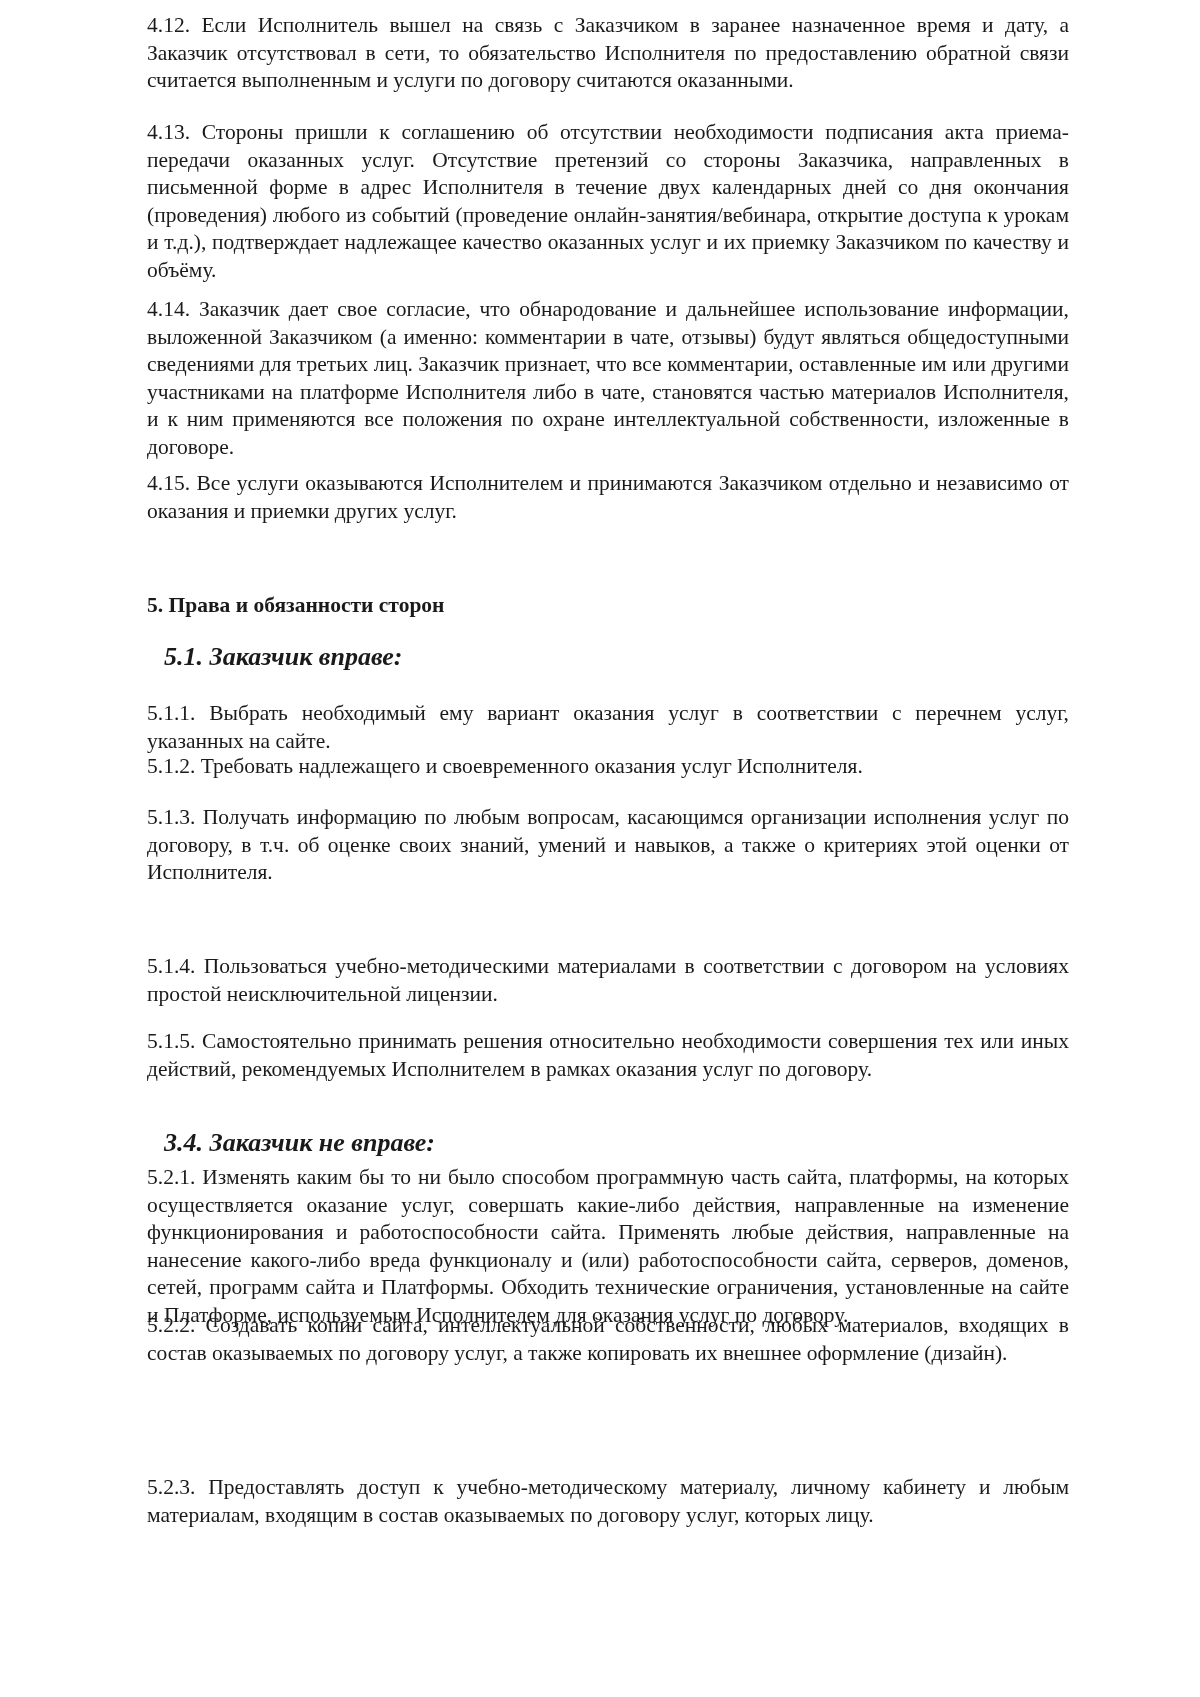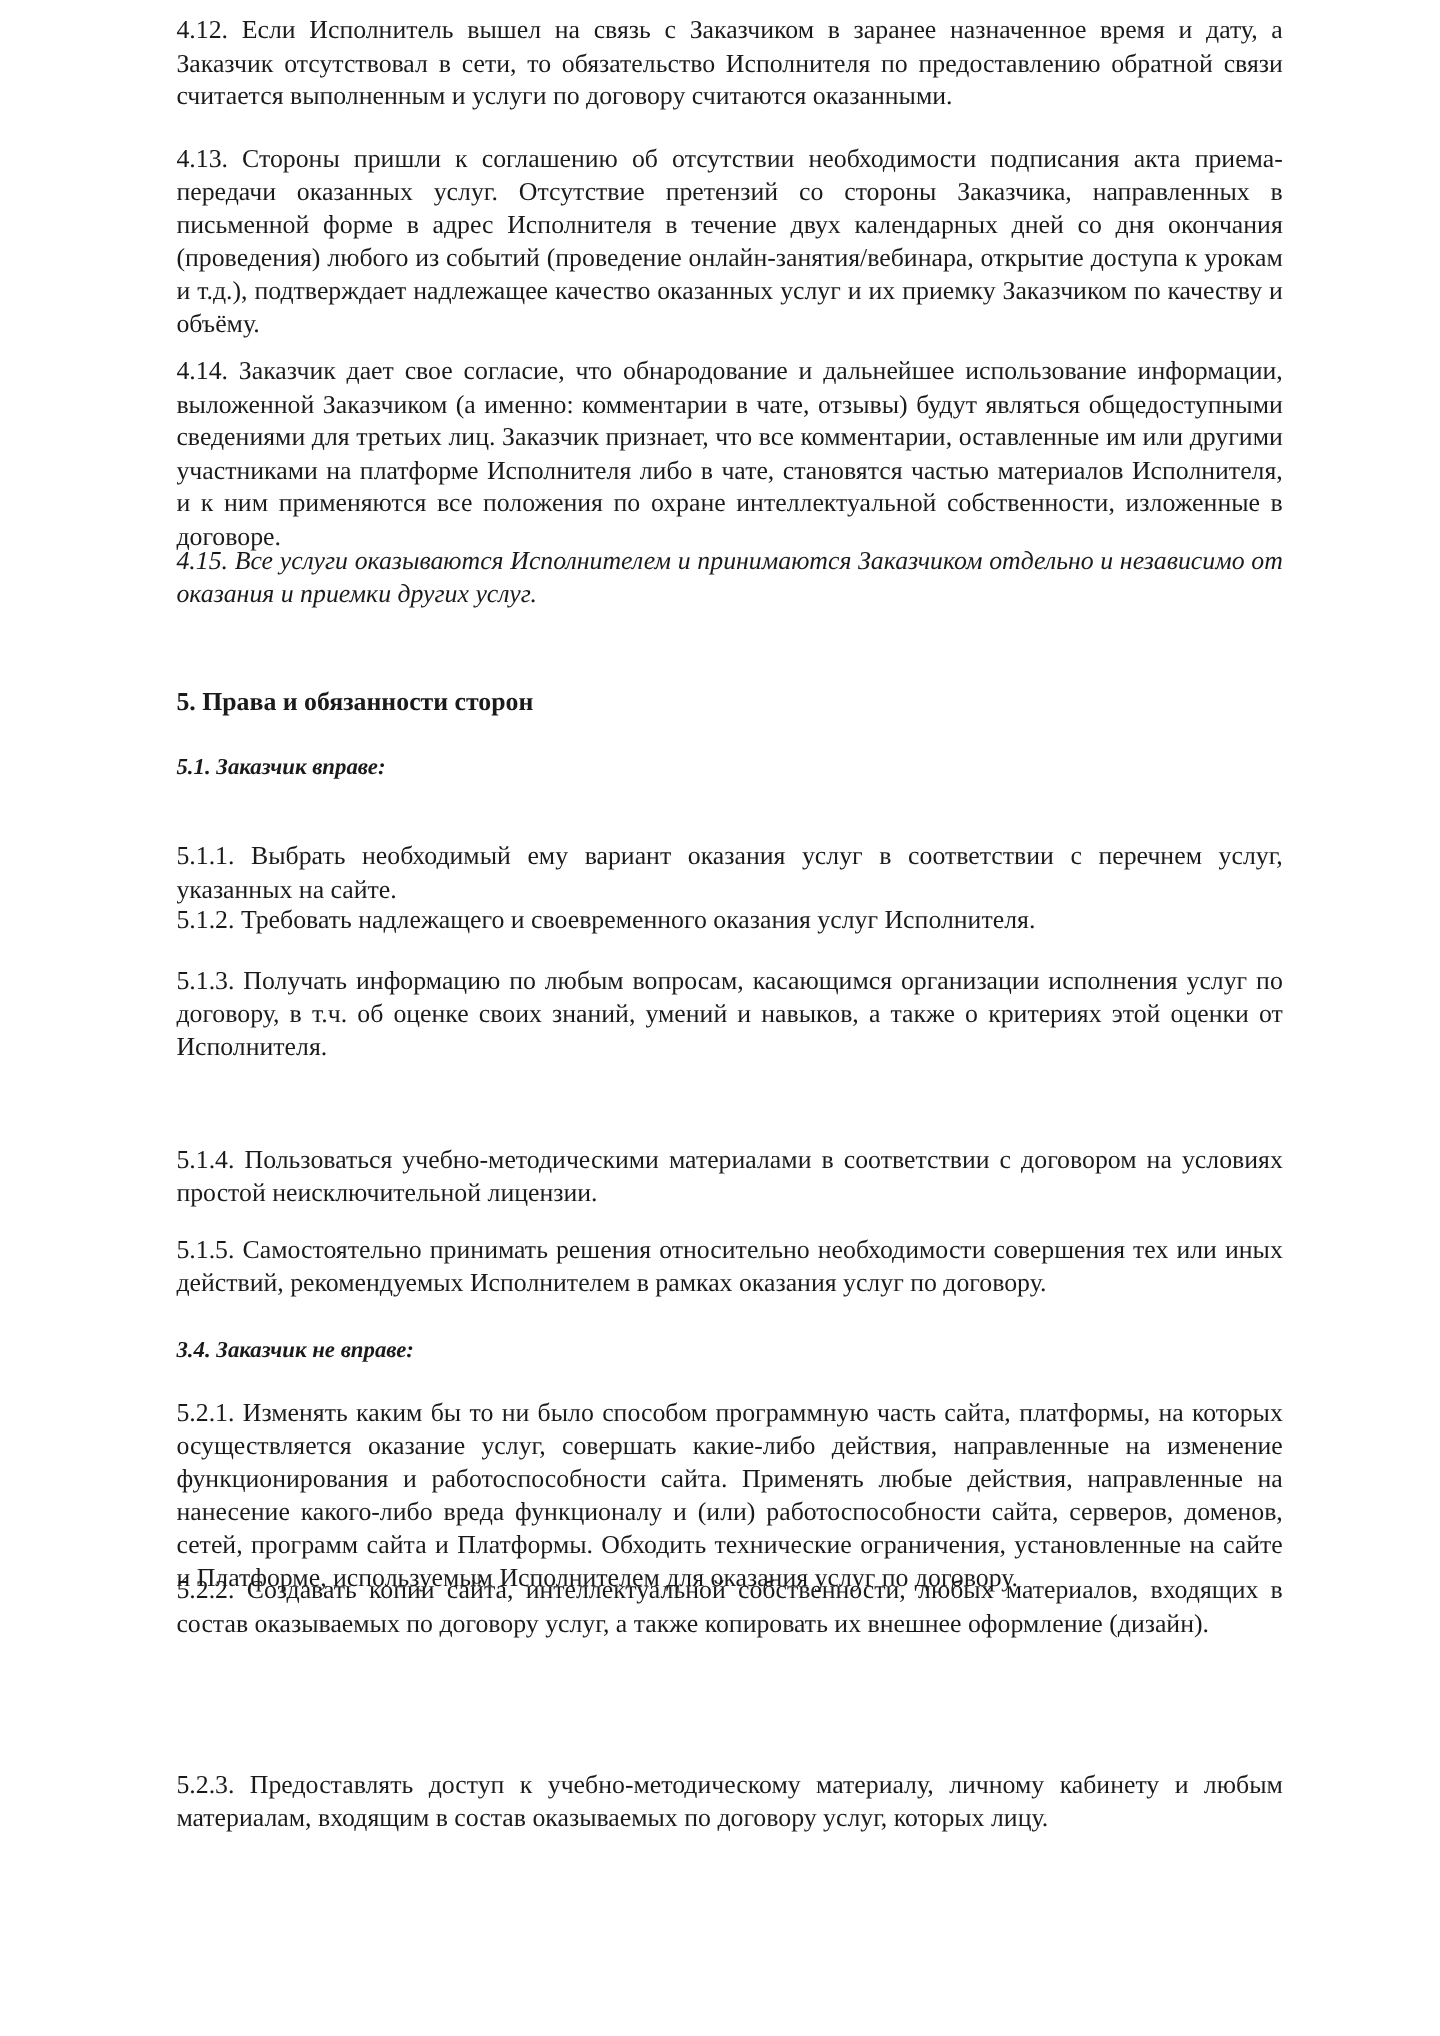--- a/index.html
+++ b/index.html
@@ -12,34 +12,34 @@
   .para {
     position: absolute; left: 147px; width: 922px;
     font-size: 21.5px; line-height: 27.5px;
     text-align: justify; margin: 0;
   }
   .heading {
     position: absolute; left: 147px; margin: 0;
     font-size: 21.5px; line-height: 27.5px; font-weight: bold;
   }
   .subheading {
-    position: absolute; left: 147px; margin: 0;
-    font-size: 19px; line-height: 27.5px; font-weight: bold; font-style: italic;
+    position: absolute; left: 147px; margin: 17px;
+    font-size: 26px; line-height: 27.5px; font-weight: bold; font-style: italic;
   }
 </style>
 </head>
 <body>
 
 <div class="page">
   <p class="para" style="top:12px;">4.12. Если Исполнитель вышел на связь с Заказчиком в заранее назначенное время и дату, а Заказчик отсутствовал в сети, то обязательство Исполнителя по предоставлению обратной связи считается выполненным и услуги по договору считаются оказанными.</p>
   <p class="para" style="top:119px;">4.13. Стороны пришли к соглашению об отсутствии необходимости подписания акта приема-передачи оказанных услуг. Отсутствие претензий со стороны Заказчика, направленных в письменной форме в адрес Исполнителя в течение двух календарных дней со дня окончания (проведения) любого из событий (проведение онлайн-занятия/вебинара, открытие доступа к урокам и т.д.), подтверждает надлежащее качество оказанных услуг и их приемку Заказчиком по качеству и объёму.</p>
   <p class="para" style="top:296px;">4.14. Заказчик дает свое согласие, что обнародование и дальнейшее использование информации, выложенной Заказчиком (а именно: комментарии в чате, отзывы) будут являться общедоступными сведениями для третьих лиц. Заказчик признает, что все комментарии, оставленные им или другими участниками на платформе Исполнителя либо в чате, становятся частью материалов Исполнителя, и к ним применяются все положения по охране интеллектуальной собственности, изложенные в договоре.</p>
-  <p class="para" style="top:454px;font-style:italic;">4.15. Все услуги оказываются Исполнителем и принимаются Заказчиком отдельно и независимо от оказания и приемки других услуг.</p>
+  <p class="para" style="top:470px;">4.15. Все услуги оказываются Исполнителем и принимаются Заказчиком отдельно и независимо от оказания и приемки других услуг.</p>
 
-  <h2 class="heading" style="top:572px;">5. Права и обязанности сторон</h2>
+  <h2 class="heading" style="top:592px;">5. Права и обязанности сторон</h2>
   <h3 class="subheading" style="top:626px;">5.1. Заказчик вправе:</h3>
 
   <p class="para" style="top:672px;margin-top:28px;">5.1.1. Выбрать необходимый ему вариант оказания услуг в соответствии с перечнем услуг, указанных на сайте.</p>
   <p class="para" style="top:753px;">5.1.2. Требовать надлежащего и своевременного оказания услуг Исполнителя.</p>
   <p class="para" style="top:804px;">5.1.3. Получать информацию по любым вопросам, касающимся организации исполнения услуг по договору, в т.ч. об оценке своих знаний, умений и навыков, а также о критериях этой оценки от Исполнителя.</p>
   <p class="para" style="top:953px;">5.1.4. Пользоваться учебно-методическими материалами в соответствии с договором на условиях простой неисключительной лицензии.</p>
   <p class="para" style="top:984px;margin-top:44px;">5.1.5. Самостоятельно принимать решения относительно необходимости совершения тех или иных действий, рекомендуемых Исполнителем в рамках оказания услуг по договору.</p>
 
   <h3 class="subheading" style="top:1112px;">3.4. Заказчик не вправе:</h3>
 

